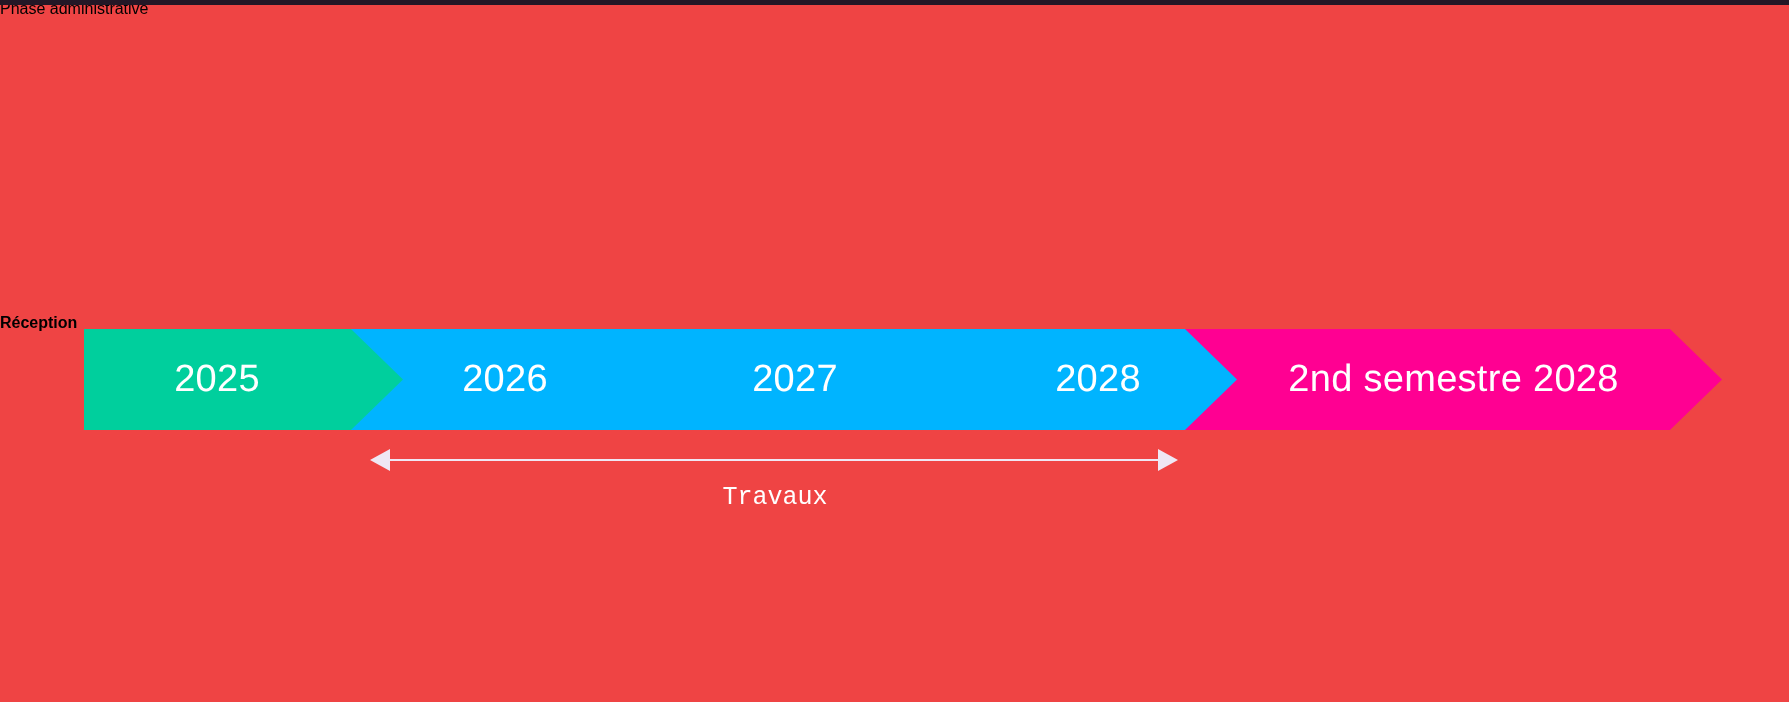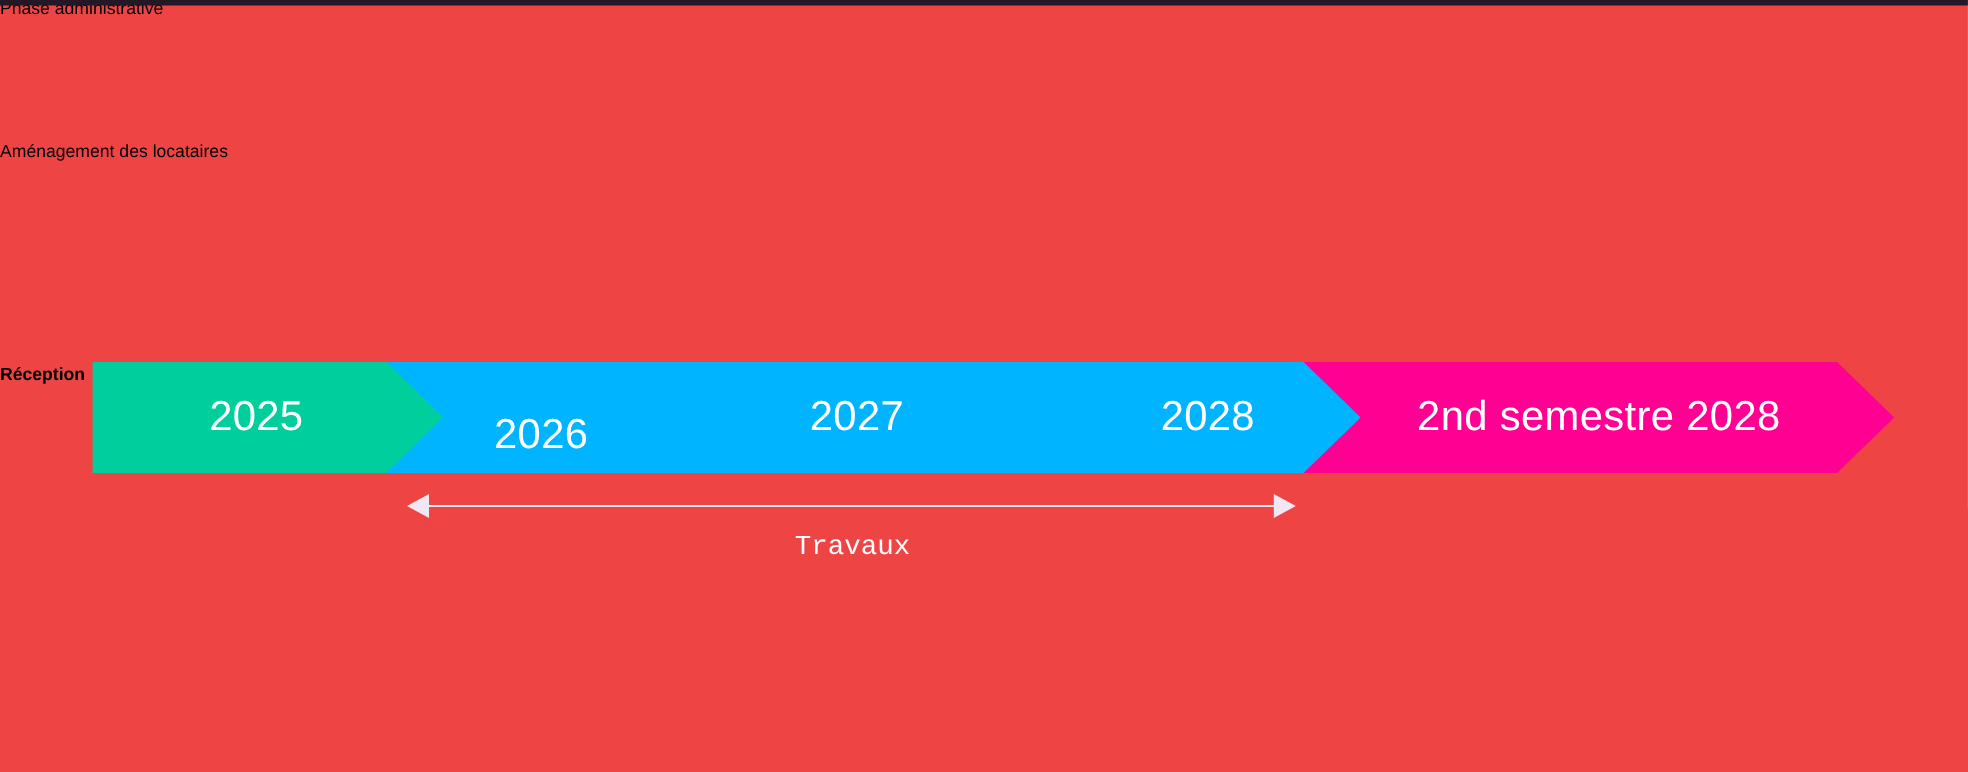--- a/index.html
+++ b/index.html
@@ -62,25 +62,25 @@
     justify-content: center;
     color: #ffffff;
     font-weight: 400;
     letter-spacing: 0.3px;
     white-space: nowrap;
     text-rendering: geometricPrecision;
   }
 
   
   #segment-2025 { left: 84px;  width: 319px; z-index: 3; }
-  #label-2025   { left: 84px;  width: 266px; font-size: 38px; z-index: 6; padding-left: 16px; }
+  #label-2025   { left: 84px;  width: 266px; font-size: 38px; z-index: 6; }
   
   #segment-2026-2028 { left: 350px; width: 887px; z-index: 2; }
-  #label-2026 { left: 403px;  width: 178px; font-size: 38px; z-index: 6; margin-top: 16px; }
-  #label-2027 { left: 690px;  width: 178px; font-size: 38px; z-index: 6; }
+  #label-2026 { left: 416px;  width: 178px; font-size: 38px; z-index: 6; }
+  #label-2027 { left: 706px;  width: 178px; font-size: 38px; z-index: 6; }
   #label-2028 { left: 1009px; width: 178px; font-size: 38px; z-index: 6; text-align: right; }
   
   #segment-s2-2028 { left: 1185px; width: 537px; z-index: 1; }
   #label-s2-2028   { left: 1237px; width: 433px; font-size: 38px; z-index: 6; }
   #callout-phase-administrative { left: 90px;  top: 147px; width: 270px; }
   #callout-amenagement          { left: 1310px; top: 145px; width: 290px; }
   #callout-reception            { left: 1420px; top: 505px; width: 240px; font-weight: bold; }
   #leader-phase      { left: 224px;  top: 218px; height: 112px; }
   #leader-amenagement{ left: 1447px; top: 214px; height: 116px; }
   #leader-reception   { left: 1539px; top: 432px; height: 68px; }
@@ -109,22 +109,20 @@
 <body>
 
 <div id="stage">
 
   <div id="top-strip"></div>
 
   <div id="callout-phase-administrative">Phase
 administrative</div>
   <div id="leader-phase"></div>
 
-  <div id="callout-amenagement">Aménagement
-des locataires</div>
   <div id="leader-amenagement"></div>
 
   <div id="timeline-bar">
 
     <div class="segment" id="segment-s2-2028">
       <svg class="seg-shape" viewBox="0 0 537 101" preserveAspectRatio="none">
         <polygon points="0,0 485,0 537,50.5 485,101 0,101" fill="#FF0092"></polygon>
       </svg>
     </div>
 

